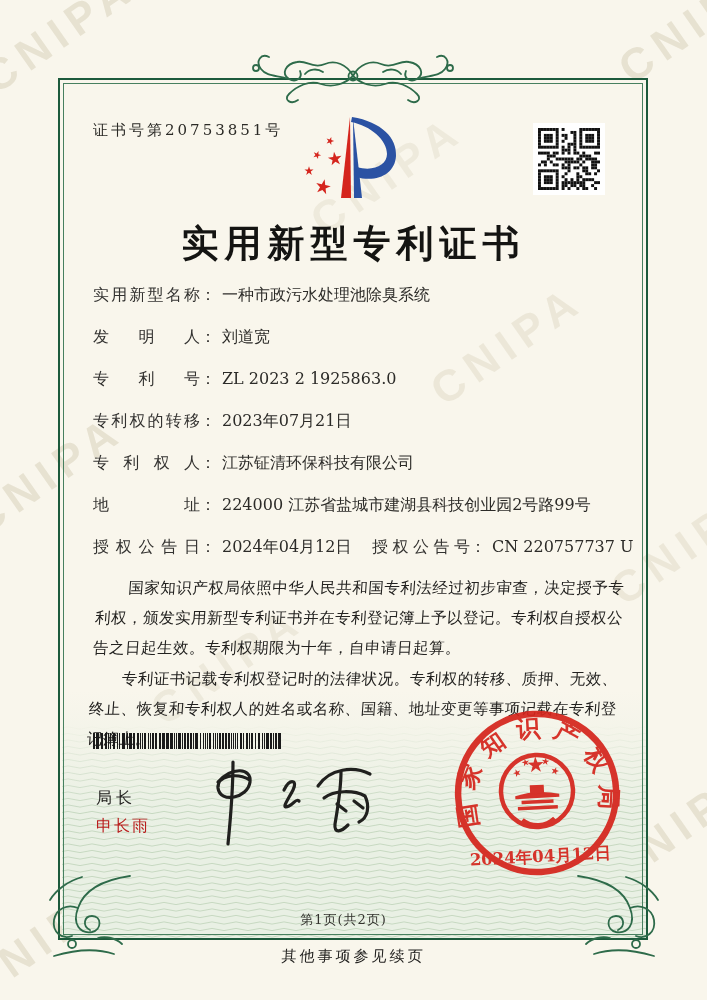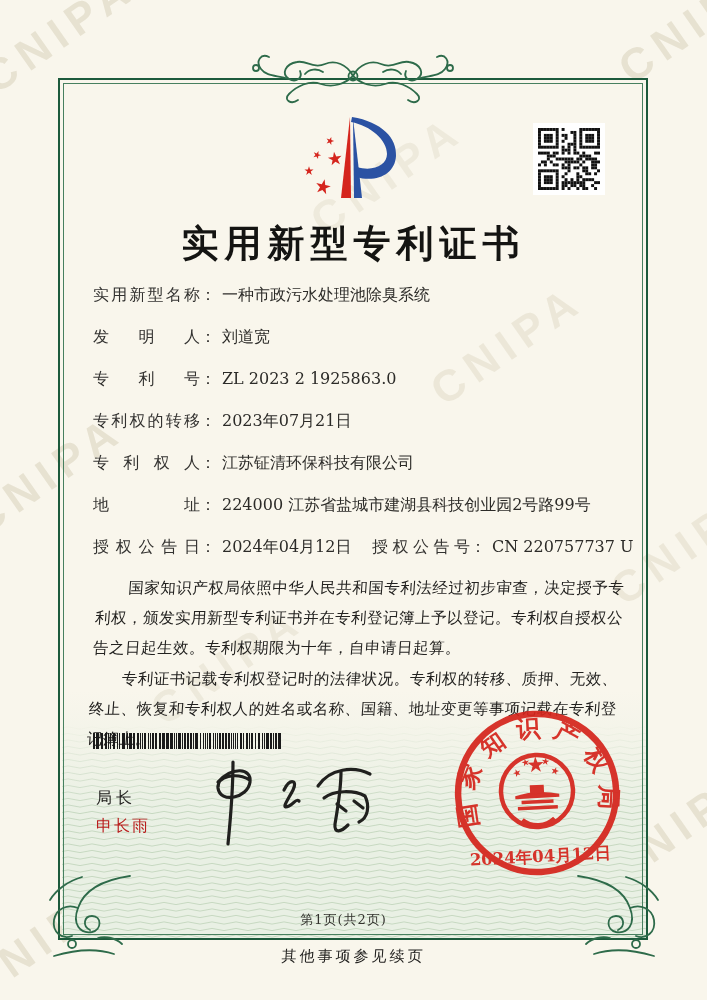--- a/index.html
+++ b/index.html
@@ -158,20 +158,21 @@
   </svg>
 
   <svg width="0" height="0" style="position:absolute" aria-hidden="true">
     <defs>
       <polygon id="star5" points="0,-10 2.25,-3.09 9.51,-3.09 3.63,1.18 5.88,8.09 0,3.82 -5.88,8.09 -3.63,1.18 -9.51,-3.09 -2.25,-3.09"></polygon>
     </defs>
   </svg>
 
   <div class="content">
 
+    <div class="cert-no">证书号第20753851号</div>
 
     <svg class="logo" width="122" height="88" viewBox="0 0 122 88">
       <g fill="#d5251d">
         <use href="#star5" transform="translate(38,27) scale(0.42) rotate(18)"></use>
         <use href="#star5" transform="translate(43,45) scale(0.72) rotate(-8)"></use>
         <use href="#star5" transform="translate(25,41) scale(0.42) rotate(22)"></use>
         <use href="#star5" transform="translate(17,57) scale(0.48)"></use>
         <use href="#star5" transform="translate(31,73) scale(0.78) rotate(12)"></use>
         <path d="M58,3 L49,84 L59,84 Z"></path>
       </g>

